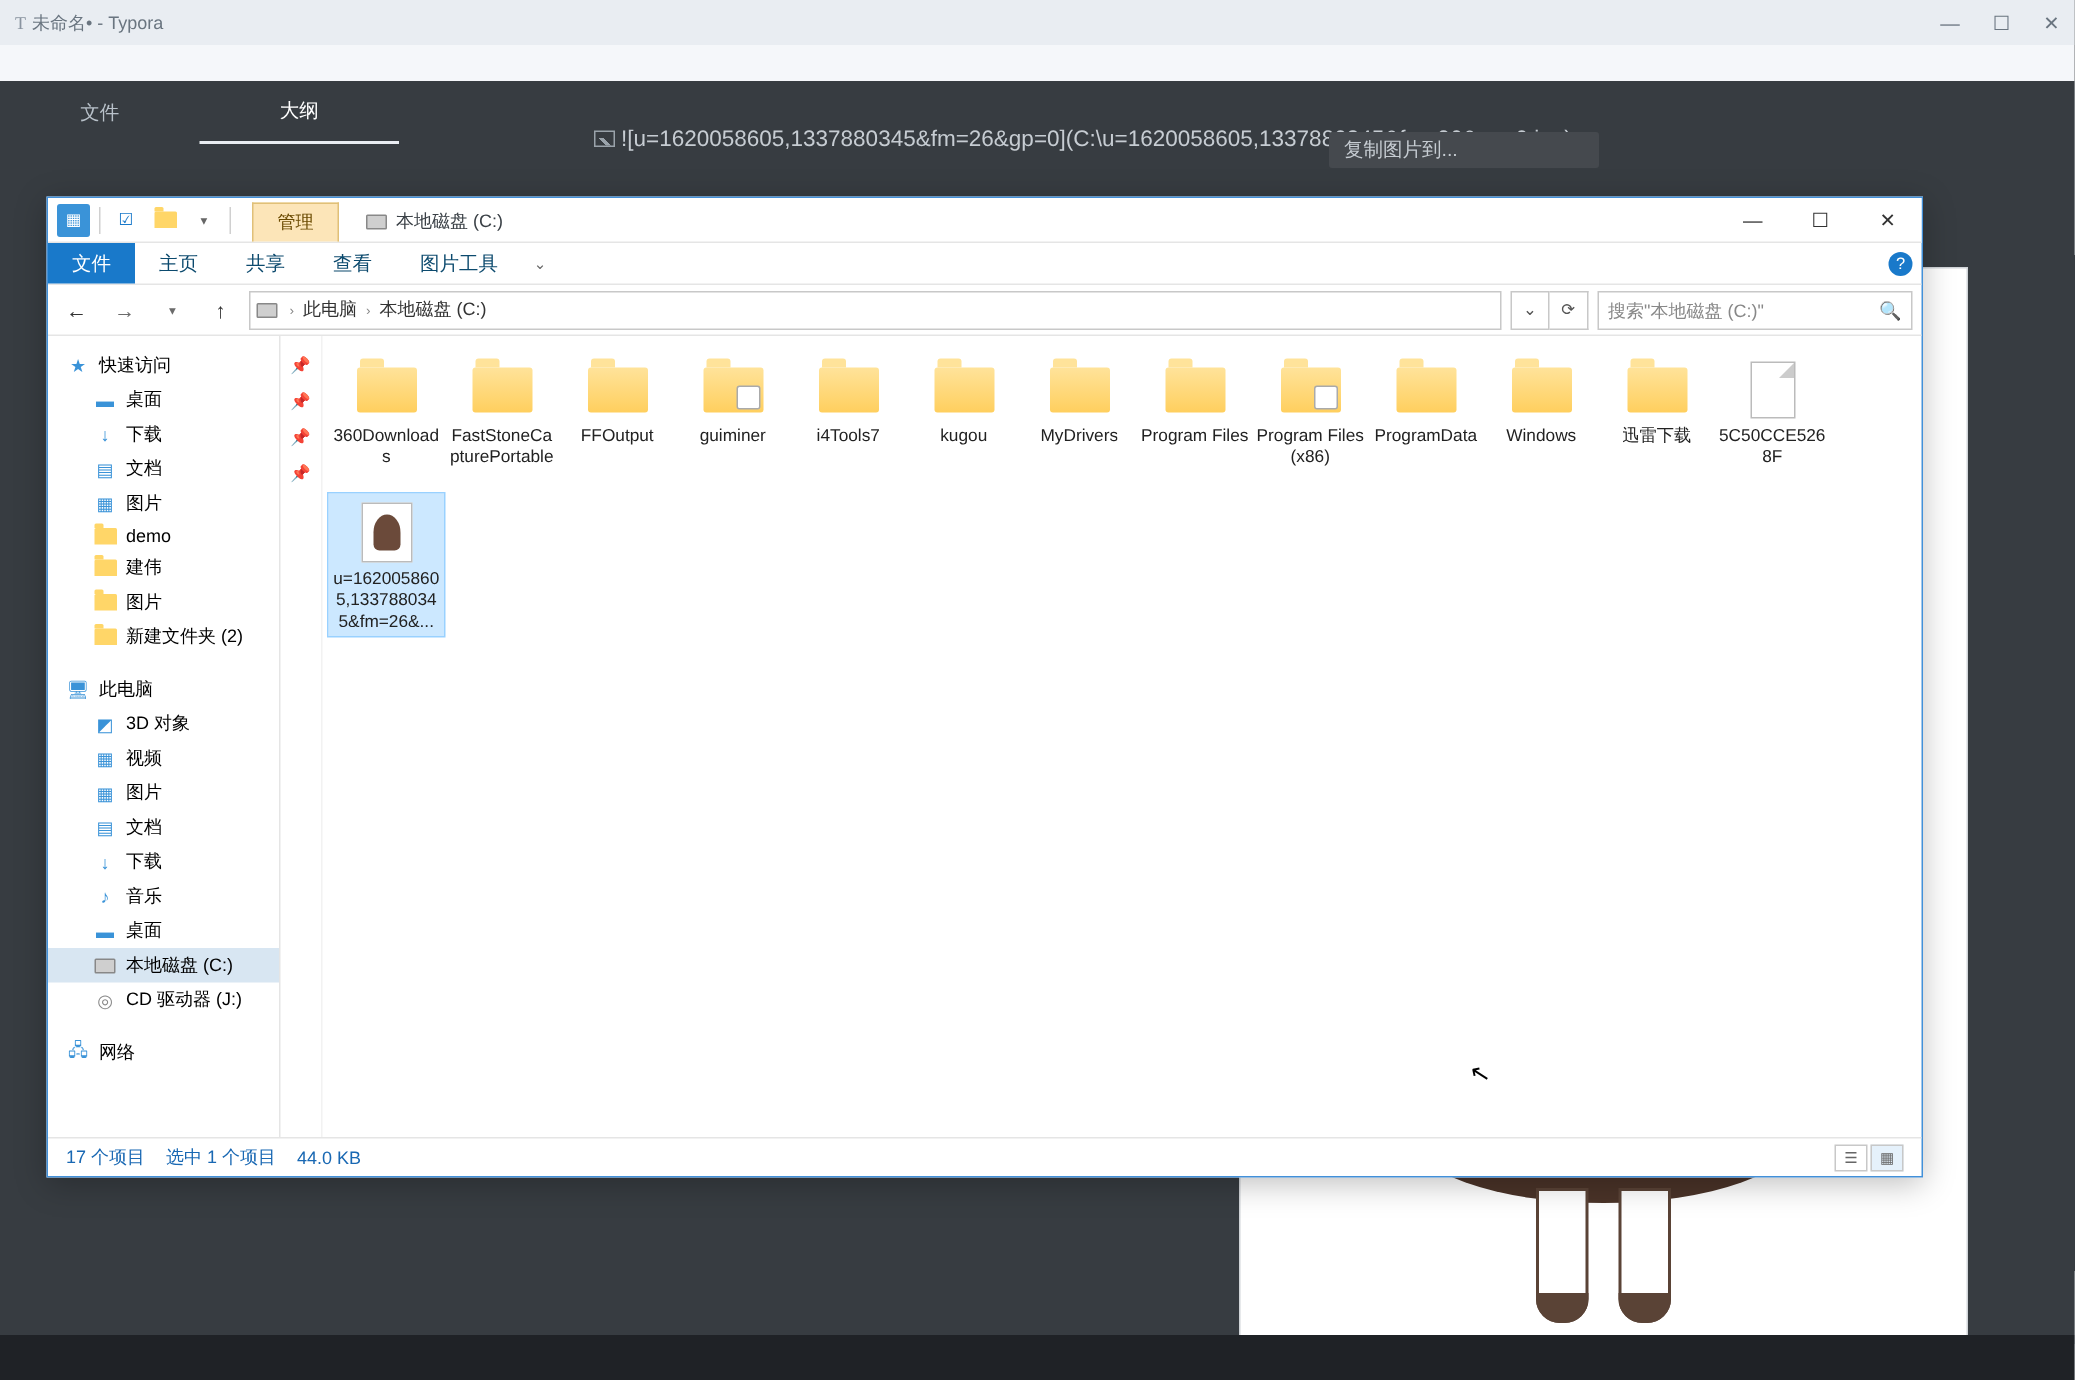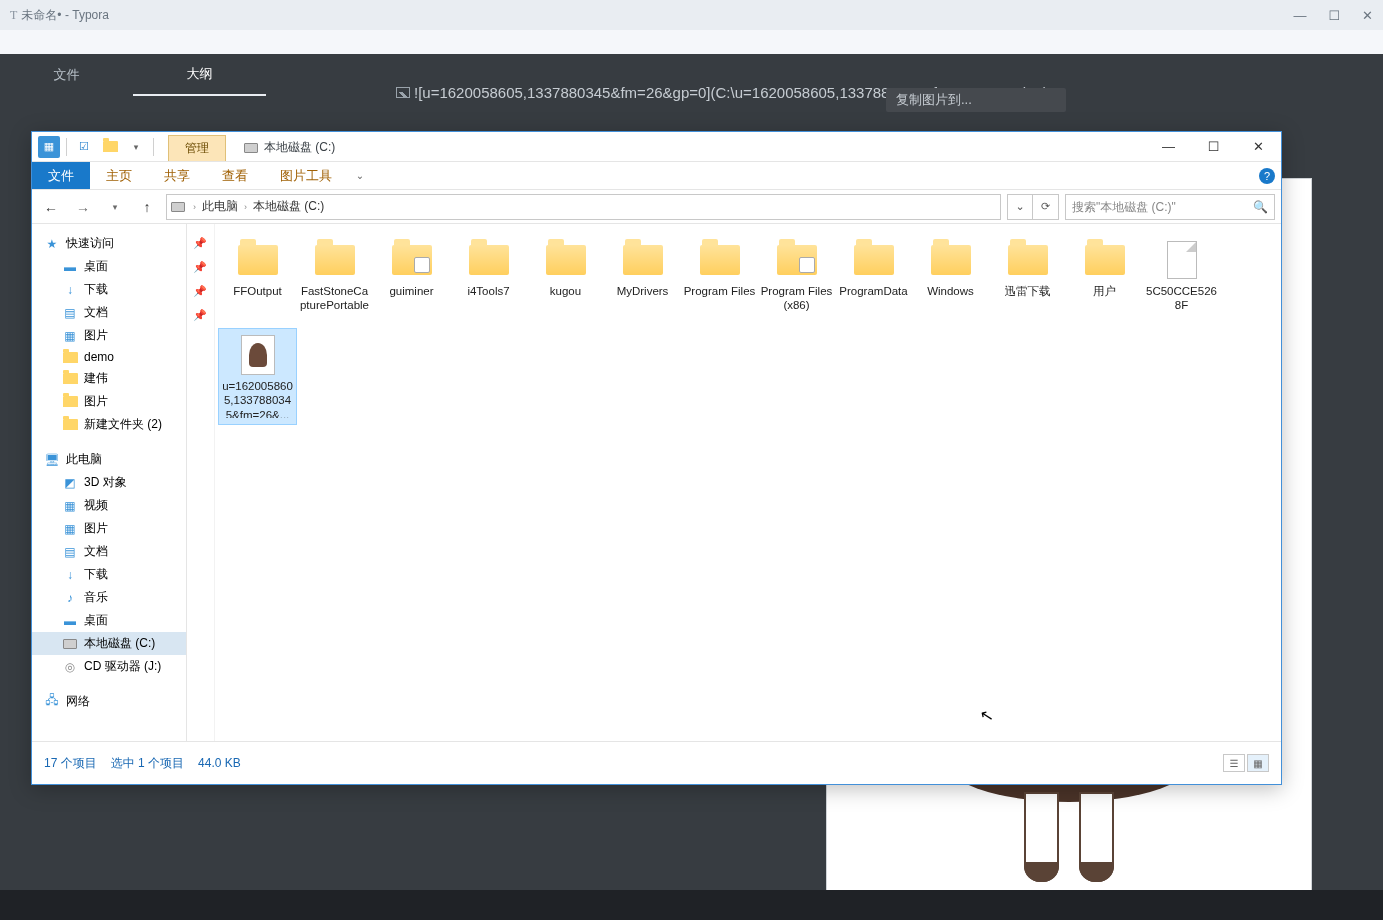--- a/index.html
+++ b/index.html
@@ -48,21 +48,21 @@
 
 .exp-title-tabs { display: flex; align-items: flex-end; margin-left: 6px; }
 .exp-tab1 { background: #fce5b8; border: 1px solid #e0c078; border-bottom: none; padding: 4px 16px 4px; font-size: 12px; color: #6a4a00; cursor:pointer; }
 .exp-tab2 { padding: 5px 18px; font-size: 12px; color: #3a4046; display:flex; align-items:center; gap:6px;}
 .drive-icon{width:14px;height:10px;background:#cfcfcf;border:1px solid #888;border-radius:1px;display:inline-block;}
 
 .exp-win-controls { margin-left: auto; display: flex; }
 .exp-win-controls .wc { width: 45px; display: flex; align-items: center; justify-content: center; cursor: pointer; font-size: 13px; color:#333;}
 
 .exp-ribbon { height: 28px; display: flex; align-items: stretch; border-bottom: 1px solid #e5e5e5; }
-.ribbon-tab { padding: 0 16px; display: flex; align-items: center; font-size: 13px; cursor: pointer; color:#a16207;}
+.ribbon-tab { padding: 0 16px; display: flex; align-items: center; font-size: 13px; cursor: pointer; color:#0c4a6e;}
 .ribbon-tab.file { background: #1979ca; color: #fff; }
 .ribbon-help { margin-left: auto; width: 28px; display: flex; align-items: center; justify-content: center; }
 .help-circle{width:16px;height:16px;border-radius:50%;background:#1979ca;color:#fff;font-size:11px;display:flex;align-items:center;justify-content:center;}
 .ribbon-chev{width:24px;display:flex;align-items:center;justify-content:center;font-size:10px;color:#666;cursor:pointer;}
 
 .exp-addrbar { height: 34px; display: flex; align-items: center; padding: 4px 6px; gap: 6px; border-bottom:1px solid #e5e5e5;}
 .nav-btn { width: 26px; height: 26px; display: flex; align-items: center; justify-content: center; color: #6b6b6b; cursor: pointer; font-size: 14px; border-radius:2px;}
 .nav-btn.enabled{color:#333;}
 .addr-box { flex: 1; height: 26px; border: 1px solid #c8c8c8; display: flex; align-items: center; padding: 0 4px; font-size: 12px; color: #333; }
 .addr-box .crumb { padding: 0 4px; cursor:pointer; }
@@ -94,21 +94,21 @@
 .file-icon { width: 46px; height: 40px; display: flex; align-items: center; justify-content: center; margin-bottom:4px;}
 .big-folder{width:40px;height:30px;background:linear-gradient(#ffe39a,#ffcf5e);border-radius:2px;position:relative;}
 .big-folder::before{content:"";position:absolute;top:-6px;left:2px;width:16px;height:6px;background:#ffe39a;border-radius:2px 2px 0 0;}
 .big-folder.overlay::after{content:"";position:absolute;bottom:2px;right:2px;width:14px;height:14px;background:#fff;border:1px solid #aaa;border-radius:2px;}
 .sheet{width:30px;height:38px;background:#fff;border:1px solid #bbb;position:relative;}
 .sheet::before{content:"";position:absolute;top:0;right:0;width:10px;height:10px;background:linear-gradient(135deg,#fff 48%,#ccc 52%);}
 .thumb{width:34px;height:40px;background:#fff;border:1px solid #bbb;display:flex;align-items:center;justify-content:center;}
 .thumb-inner{width:18px;height:24px;background:#6b4a3a;border-radius:50% 50% 4px 4px;}
 .file-label { font-size: 11.5px; line-height: 1.25; color: #222; word-break: break-word; max-height:50px; overflow:hidden;}
 
-.exp-status { height: 43px; border-top: 1px solid #e5e5e5; display: flex; align-items: center; padding: 0 12px; font-size: 12px; color: #1968b3; }
+.exp-status { height: 26px; border-top: 1px solid #e5e5e5; display: flex; align-items: center; padding: 0 12px; font-size: 12px; color: #1968b3; }
 .exp-status span{margin-right:14px;}
 .exp-status .view-btns{margin-left:auto;display:flex;gap:2px;}
 .vbtn{width:22px;height:18px;border:1px solid #c8c8c8;display:flex;align-items:center;justify-content:center;font-size:10px;color:#666;cursor:pointer;}
 
 .cursor-pointer{position:absolute;top:706px;left:980px;font-size:16px;color:#000;z-index:11;transform:rotate(-12deg);}
 
 
 .taskbar{position:absolute;bottom:0;left:0;right:0;height:30px;background:#1f2226;z-index:5;}
 </style>
 </head>
@@ -325,30 +325,36 @@
       <div class="pin">📌</div>
       <div class="pin">📌</div>
       <div class="pin">📌</div>
     </div>
 
     <div class="exp-files" id="file-list">
         <div class="file-item">
           <div class="file-icon">
             <div class="big-folder"></div>
           </div>
+          <div class="file-label">360Downloads</div>
+        </div>
+        <div class="file-item">
+          <div class="file-icon">
+            <div class="big-folder"></div>
+          </div>
+          <div class="file-label">FastStoneCapturePortable</div>
+        </div>
+        <div class="file-item">
+          <div class="file-icon">
+            <div class="big-folder"></div>
+          </div>
           <div class="file-label">FFOutput</div>
         </div>
         <div class="file-item">
           <div class="file-icon">
-            <div class="big-folder"></div>
-          </div>
-          <div class="file-label">FastStoneCapturePortable</div>
-        </div>
-        <div class="file-item">
-          <div class="file-icon">
             <div class="big-folder overlay"></div>
           </div>
           <div class="file-label">guiminer</div>
         </div>
         <div class="file-item">
           <div class="file-icon">
             <div class="big-folder"></div>
           </div>
           <div class="file-label">i4Tools7</div>
         </div>
@@ -386,26 +392,20 @@
           <div class="file-icon">
             <div class="big-folder"></div>
           </div>
           <div class="file-label">Windows</div>
         </div>
         <div class="file-item">
           <div class="file-icon">
             <div class="big-folder"></div>
           </div>
           <div class="file-label">迅雷下载</div>
-        </div>
-        <div class="file-item">
-          <div class="file-icon">
-            <div class="big-folder"></div>
-          </div>
-          <div class="file-label">用户</div>
         </div>
         <div class="file-item">
           <div class="file-icon">
             <div class="sheet"></div>
           </div>
           <div class="file-label">5C50CCE5268F</div>
         </div>
         <div class="file-item selected">
           <div class="file-icon">
             <div class="thumb">

